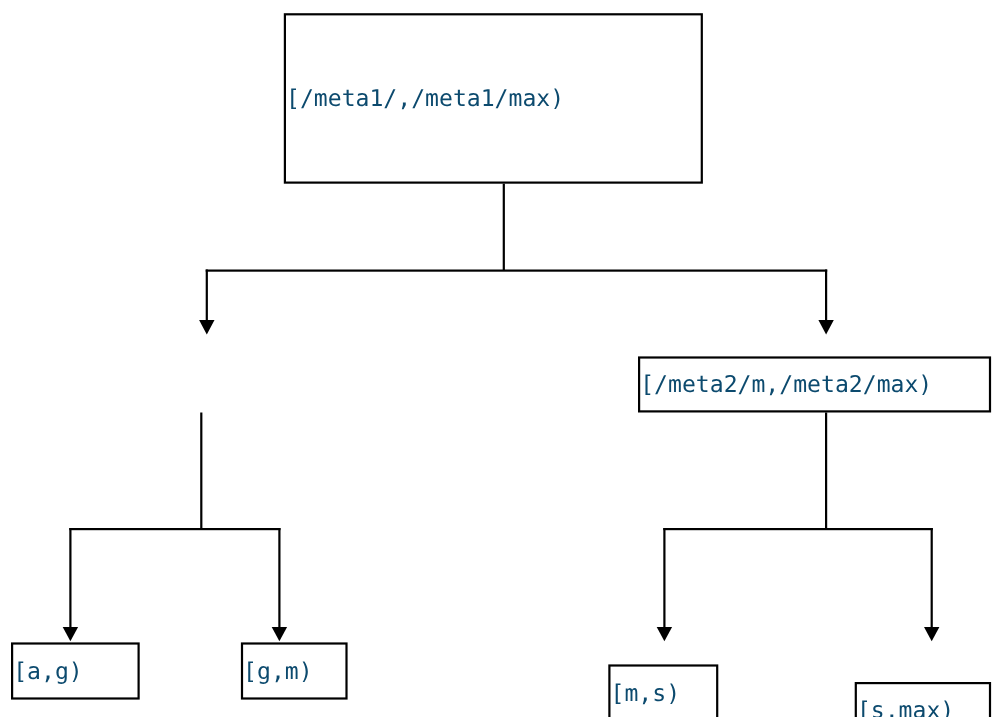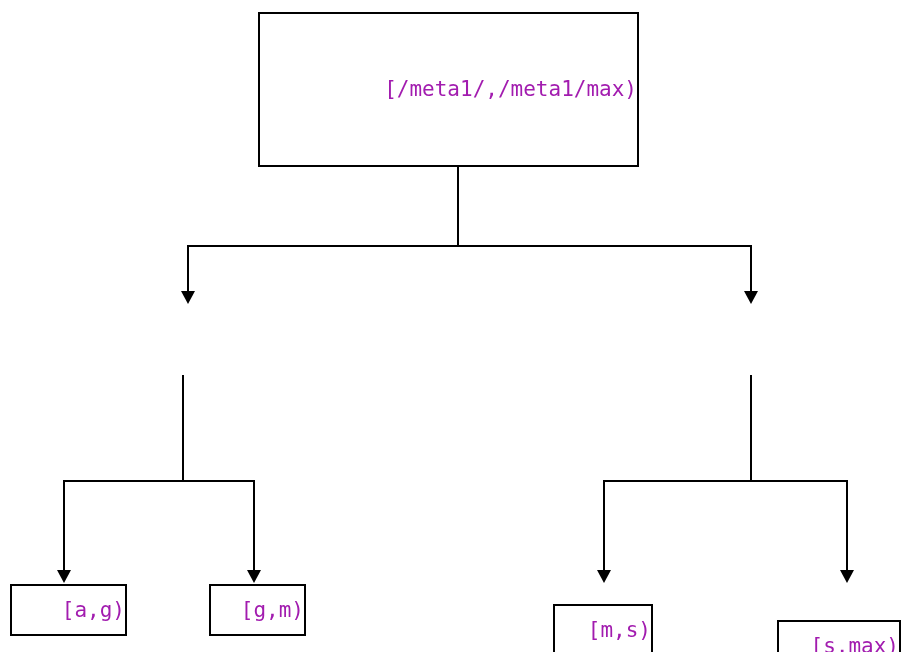--- a/index.html
+++ b/index.html
@@ -17,42 +17,42 @@
   }
 
   
   .node {
     position: absolute;
     box-sizing: border-box;
     border: 2px solid #000000;
     background: #ffffff;
     display: flex;
     align-items: center;
-    justify-content: flex-end;
-    color: #a21caf;
+    justify-content: flex-start;
+    color: #0c4a6e;
     letter-spacing: 0px;
     white-space: nowrap;
   }
   .node-label {
     display: block;
     line-height: 1;
   }
 
   .node.root       { left: 258px; top: 12px;  width: 381px; height: 155px; }
   .node.root .node-label       { font-size: 21px; }
 
   .node.mid-left   { left: 21px;  top: 324px; width: 324px; height: 51px; }
   .node.mid-right  { left: 580px; top: 324px; width: 321px; height: 51px; }
   .node.mid-left .node-label,
   .node.mid-right .node-label  { font-size: 21px; }
 
   .node.leaf       { top: 584px; height: 52px; }
   .node.leaf .node-label       { font-size: 21px; }
   .node.leaf-0     { left: 10px;  width: 117px; }
-  .node.leaf-1     { left: 209px; width: 97px; }
+  .node.leaf-1     { left: 219px; width: 97px; }
   .node.leaf-2     { left: 553px; width: 100px; margin-top: 20px; }
   .node.leaf-3     { left: 777px; width: 124px; margin-top: 36px; }
 
   
   .vline {
     position: absolute;
     width: 2px;
     background: #000000;
   }
   .hline {
@@ -103,20 +103,23 @@
   </div>
 
   <div class="vline stem-root"></div>
   <div class="hline bar-level1"></div>
   <div class="vline drop-l1-left"></div>
   <div class="vline drop-l1-right"></div>
   <div class="arrowhead arrow-l1-left"></div>
   <div class="arrowhead arrow-l1-right"></div>
 
 
+  <div class="node mid-right">
+    <span class="node-label">[/meta2/m,/meta2/max)</span>
+  </div>
 
   <div class="vline stem-midleft"></div>
   <div class="hline bar-level2-left"></div>
   <div class="vline drop-l2-leaf0"></div>
   <div class="vline drop-l2-leaf1"></div>
   <div class="arrowhead arrow-l2-leaf0"></div>
   <div class="arrowhead arrow-l2-leaf1"></div>
 
   <div class="vline stem-midright"></div>
   <div class="hline bar-level2-right"></div>

